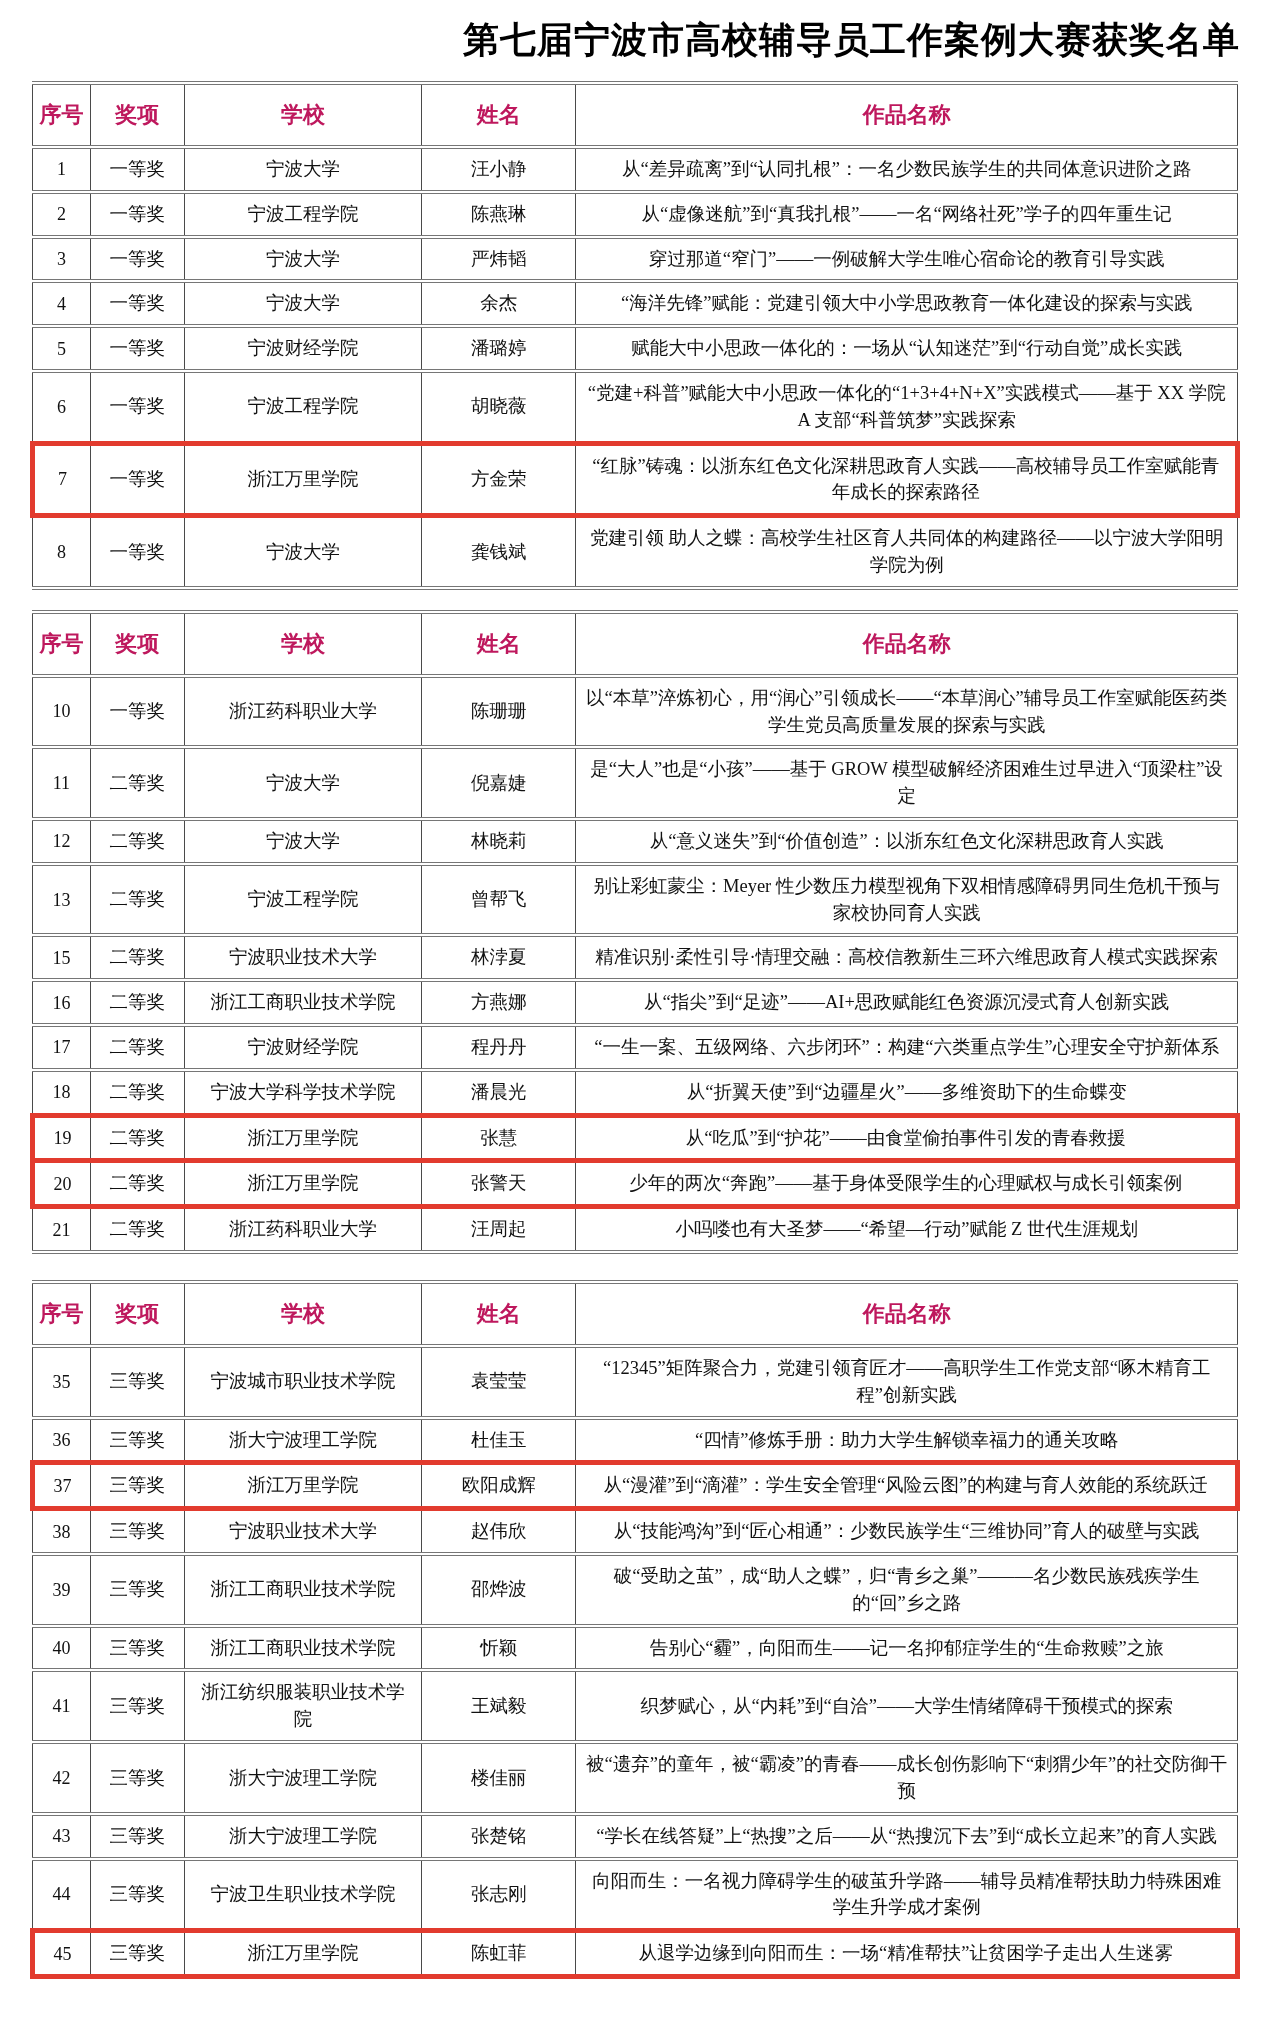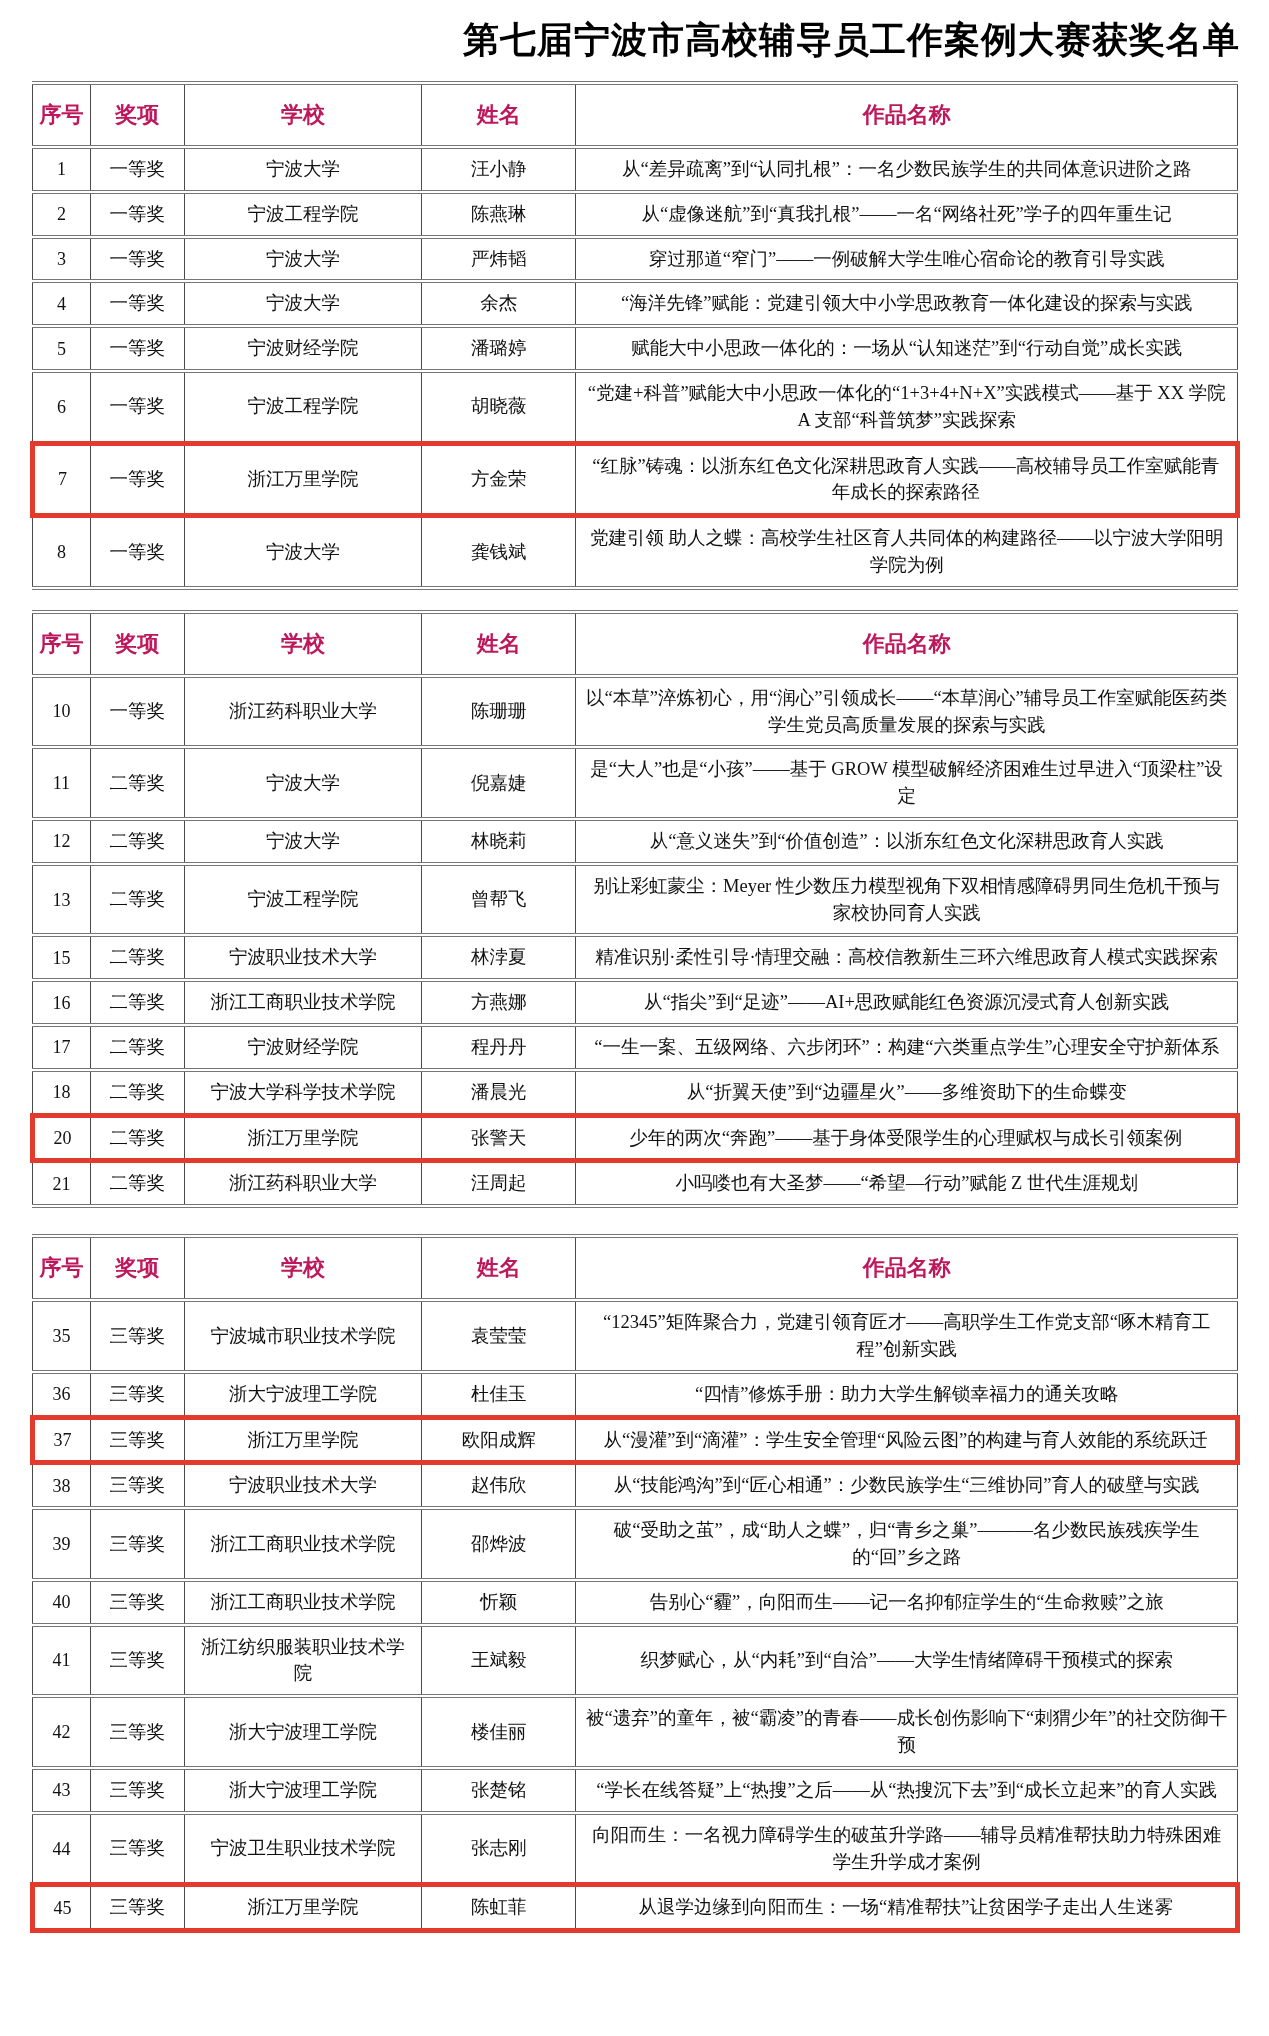--- a/index.html
+++ b/index.html
@@ -215,20 +215,27 @@
           <td class="cell-work">“一生一案、五级网络、六步闭环”：构建“六类重点学生”心理安全守护新体系</td>
         </tr>
         <tr>
           <td class="cell-no">18</td>
           <td class="cell-award">二等奖</td>
           <td class="cell-school">宁波大学科学技术学院</td>
           <td class="cell-name">潘晨光</td>
           <td class="cell-work">从“折翼天使”到“边疆星火”——多维资助下的生命蝶变</td>
         </tr>
         <tr class="hl">
+          <td class="cell-no">19</td>
+          <td class="cell-award">二等奖</td>
+          <td class="cell-school">浙江万里学院</td>
+          <td class="cell-name">张慧</td>
+          <td class="cell-work">从“吃瓜”到“护花”——由食堂偷拍事件引发的青春救援</td>
+        </tr>
+        <tr class="hl">
           <td class="cell-no">20</td>
           <td class="cell-award">二等奖</td>
           <td class="cell-school">浙江万里学院</td>
           <td class="cell-name">张警天</td>
           <td class="cell-work">少年的两次“奔跑”——基于身体受限学生的心理赋权与成长引领案例</td>
         </tr>
         <tr>
           <td class="cell-no">21</td>
           <td class="cell-award">二等奖</td>
           <td class="cell-school">浙江药科职业大学</td>

